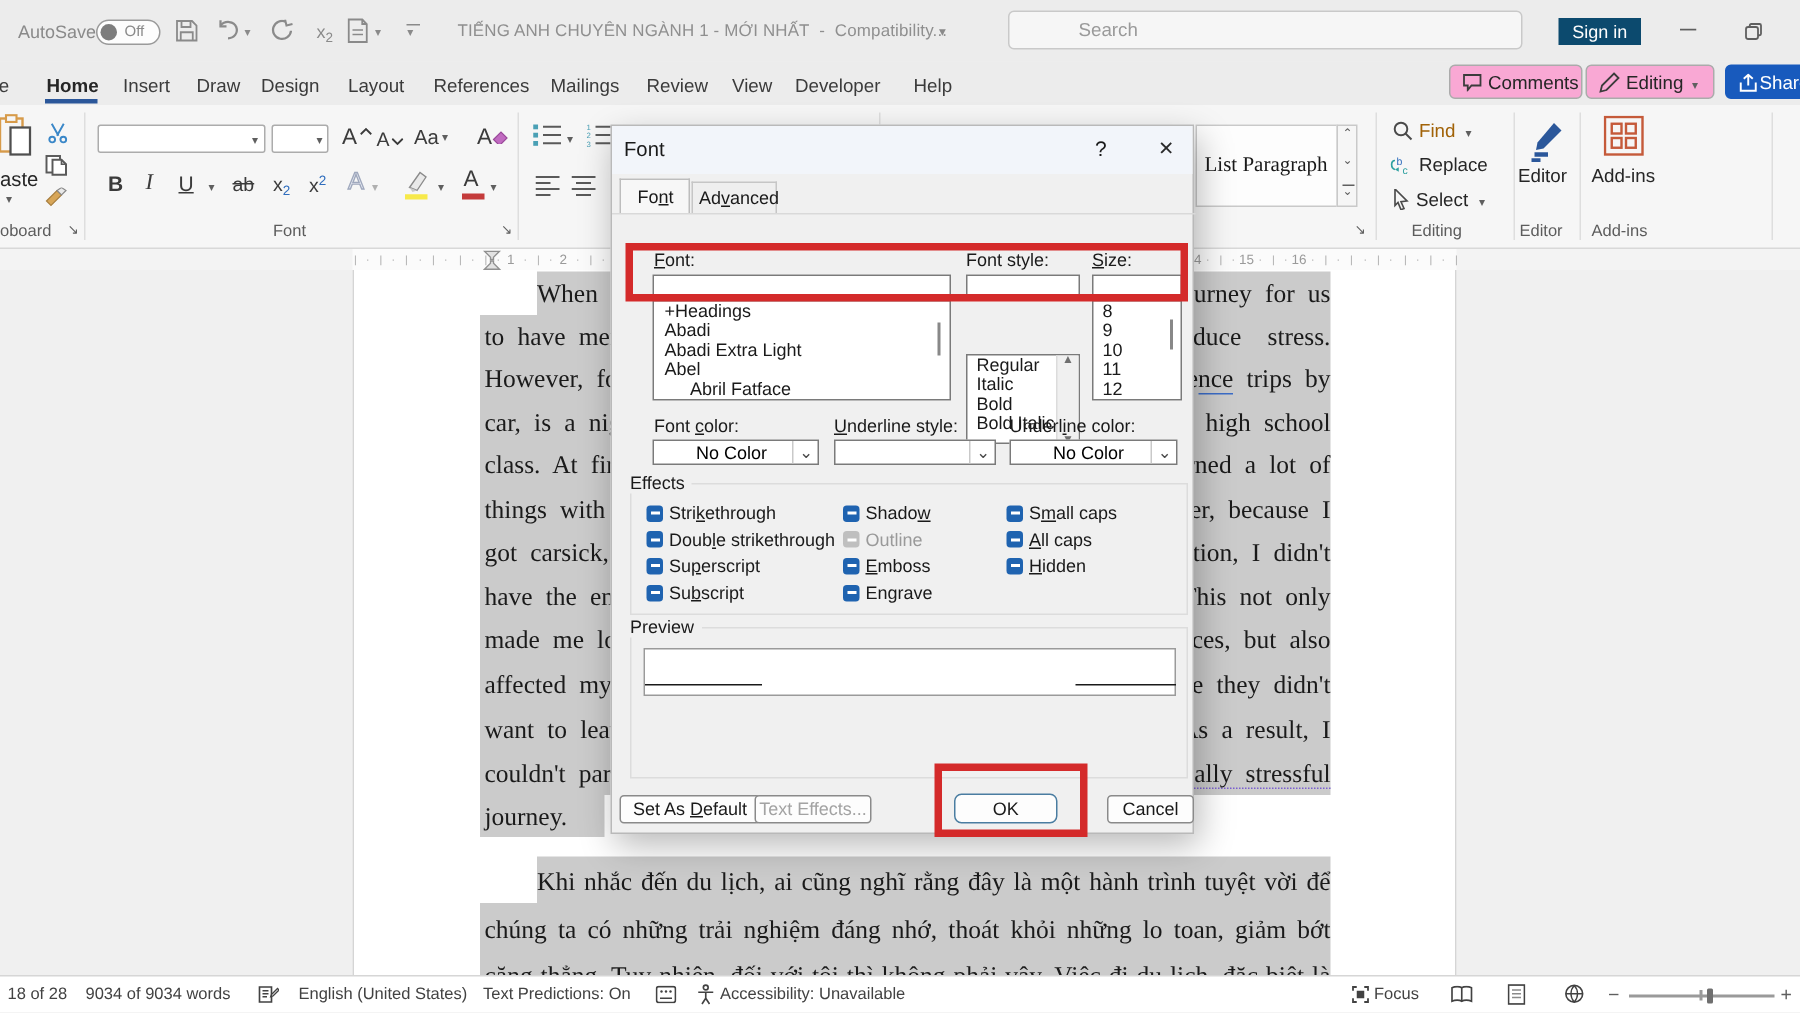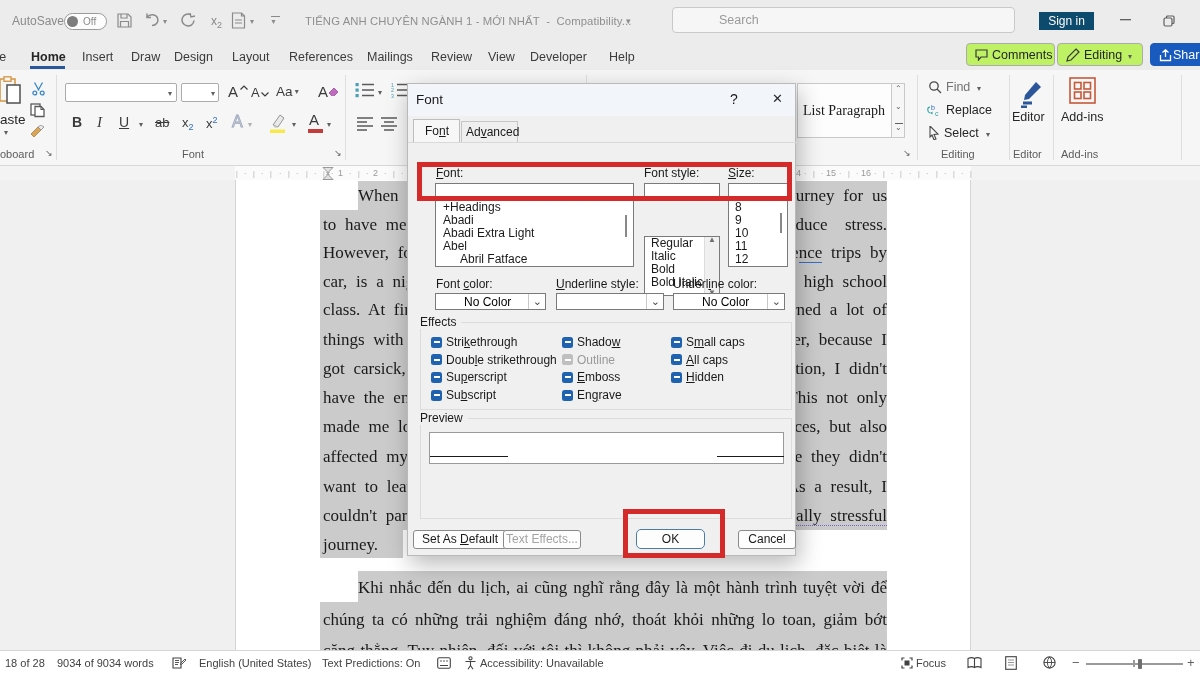--- a/index.html
+++ b/index.html
@@ -18,21 +18,21 @@
   #title-text { left:305px; top:15px; font-size:11.3px; color:#8f8f8f; letter-spacing:0.1px; }
   #searchbox { left:672px; top:7px; width:343px; height:26px; background:#f6f6f6; border:1px solid #c9c9c9; border-radius:4px; }
   #searchbox .stext { position:absolute; left:46px; top:5px; font-size:12.5px; color:#9a9a9a; }
   #signin { left:1039px; top:12px; width:55px; height:18px; background:#0c4a6e; color:#fdfdfd; font-size:12px; text-align:center; line-height:18px; }
 
   
   #tabrow { left:0; top:41px; width:1200px; height:29px; background:#ececec; font-size:12.5px; color:#3b3b3b; }
   .tab { position:absolute; top:9px; }
   #tab-home { font-weight:bold; color:#262626; }
   #home-underline { left:30px; top:25px; width:35px; height:2.5px; background:#2b579a; }
-  .trbtn { position:absolute; top:2px; height:23px; border:1px solid #ababab; border-radius:4px; background:#bef264; font-size:12.5px; color:#262626; }
+  .trbtn { position:absolute; top:2px; height:23px; border:1px solid #ababab; border-radius:4px; background:#f9a8d4; font-size:12.5px; color:#262626; }
 
   
   #ribbon { left:0; top:70px; width:1200px; height:96px; background:#f6f6f6; border-bottom:1px solid #d8d8d8; }
   .gdiv { position:absolute; top:5px; width:1px; height:85px; background:#dedede; }
   .glabel { position:absolute; top:78px; font-size:11px; color:#5c5c5c; }
   .launcher { position:absolute; top:78px; width:10px; height:10px; color:#5f5f5f; font-size:9px; }
   .combo { position:absolute; background:#fff; border:1px solid #acacac; border-radius:2px; }
   .rbtn-letter { position:absolute; font-size:14px; color:#3b3b3b; }
   .chev { color:#5f5f5f; font-size:8px; }
 
@@ -249,21 +249,21 @@
       <div style="position:absolute;left:2.5px;top:39px;width:8px;height:1.2px;background:#5f5f5f;"></div>
       <span class="chev" style="position:absolute;left:3px;top:39px;">⌄</span>
     </div>
     <span class="launcher" style="left:903px;">↘</span>
     <div class="gdiv" style="left:917px;"></div>
 
     <svg class="abs" style="left:928px;top:10px;" width="14" height="14" viewBox="0 0 14 14">
         <circle cx="6" cy="6" r="4.2" fill="none" stroke="#4a4a4a" stroke-width="1.3"></circle>
         <path d="M9 9 L13 13" stroke="#4a4a4a" stroke-width="1.3"></path>
       </svg>
-    <span class="abs" style="left:946px;top:10px;font-size:12.5px;color:#737373;">Find</span>
+    <span class="abs" style="left:946px;top:10px;font-size:12.5px;color:#a16207;">Find</span>
     <span class="abs chev" style="left:977px;top:14px;">▾</span>
     <svg class="abs" style="left:926px;top:33px;" width="16" height="14" viewBox="0 0 16 14">
         <text x="5" y="7" font-size="7" fill="#2f6dbd">b</text>
         <text x="9" y="13" font-size="7" fill="#2ea0a0">c</text>
         <path d="M4 4 C1 4 1 9 4 10" stroke="#2ea0a0" stroke-width="1.1" fill="none"></path>
         <path d="M4 10 l2.5 -1.5 l0 3 z" fill="#2ea0a0"></path>
       </svg>
     <span class="abs" style="left:946px;top:33px;font-size:12.5px;color:#262626;">Replace</span>
     <svg class="abs" style="left:928px;top:56px;" width="12" height="14" viewBox="0 0 12 14">
         <path d="M2 0 L10 8 L6 8.5 L8 13 L6 13.8 L4 9 L2 11 Z" fill="#f6f6f6" stroke="#4a4a4a" stroke-width="1.1"></path>

